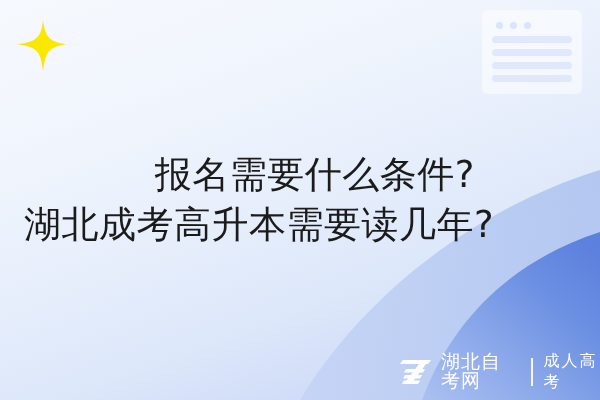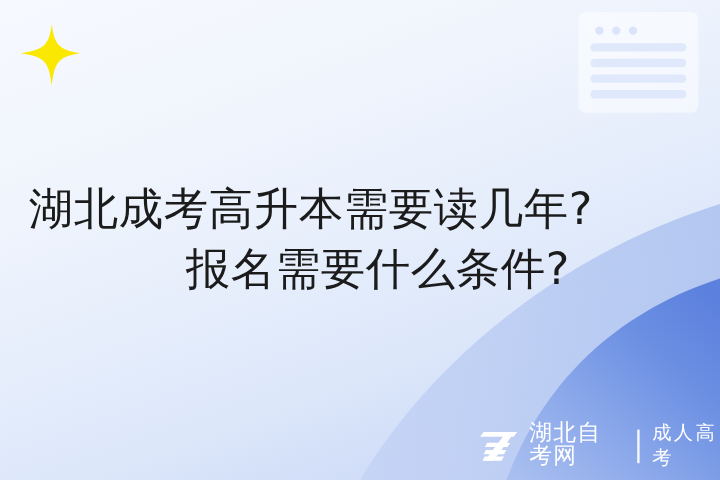--- a/index.html
+++ b/index.html
@@ -173,22 +173,22 @@
     </div>
     <div class="window-lines">
       <b></b>
       <b></b>
       <b></b>
       <b></b>
     </div>
   </div>
 
   <div class="headline">
+    <span class="ln ln2">报名需要什么条件?</span>
     <span class="ln ln1">湖北成考高升本需要读几年?</span>
-    <span class="ln ln2">报名需要什么条件?</span>
   </div>
 
   <div class="logo-lockup">
     <svg class="logo-mark" viewBox="0 0 68 60" aria-hidden="true">
       <g fill="#ffffff">
         <path d="M6 6 L62 6 L56 14 L0 14 Z"></path>
         <path d="M44 6 L58 6 L22 54 L8 54 Z"></path>
         <path d="M12 24 L50 24 L46 31 L8 31 Z"></path>
         <path d="M10 36 L44 36 L40 43 L6 43 Z"></path>
         <path d="M8 47 L40 47 L36 54 L4 54 Z"></path>

